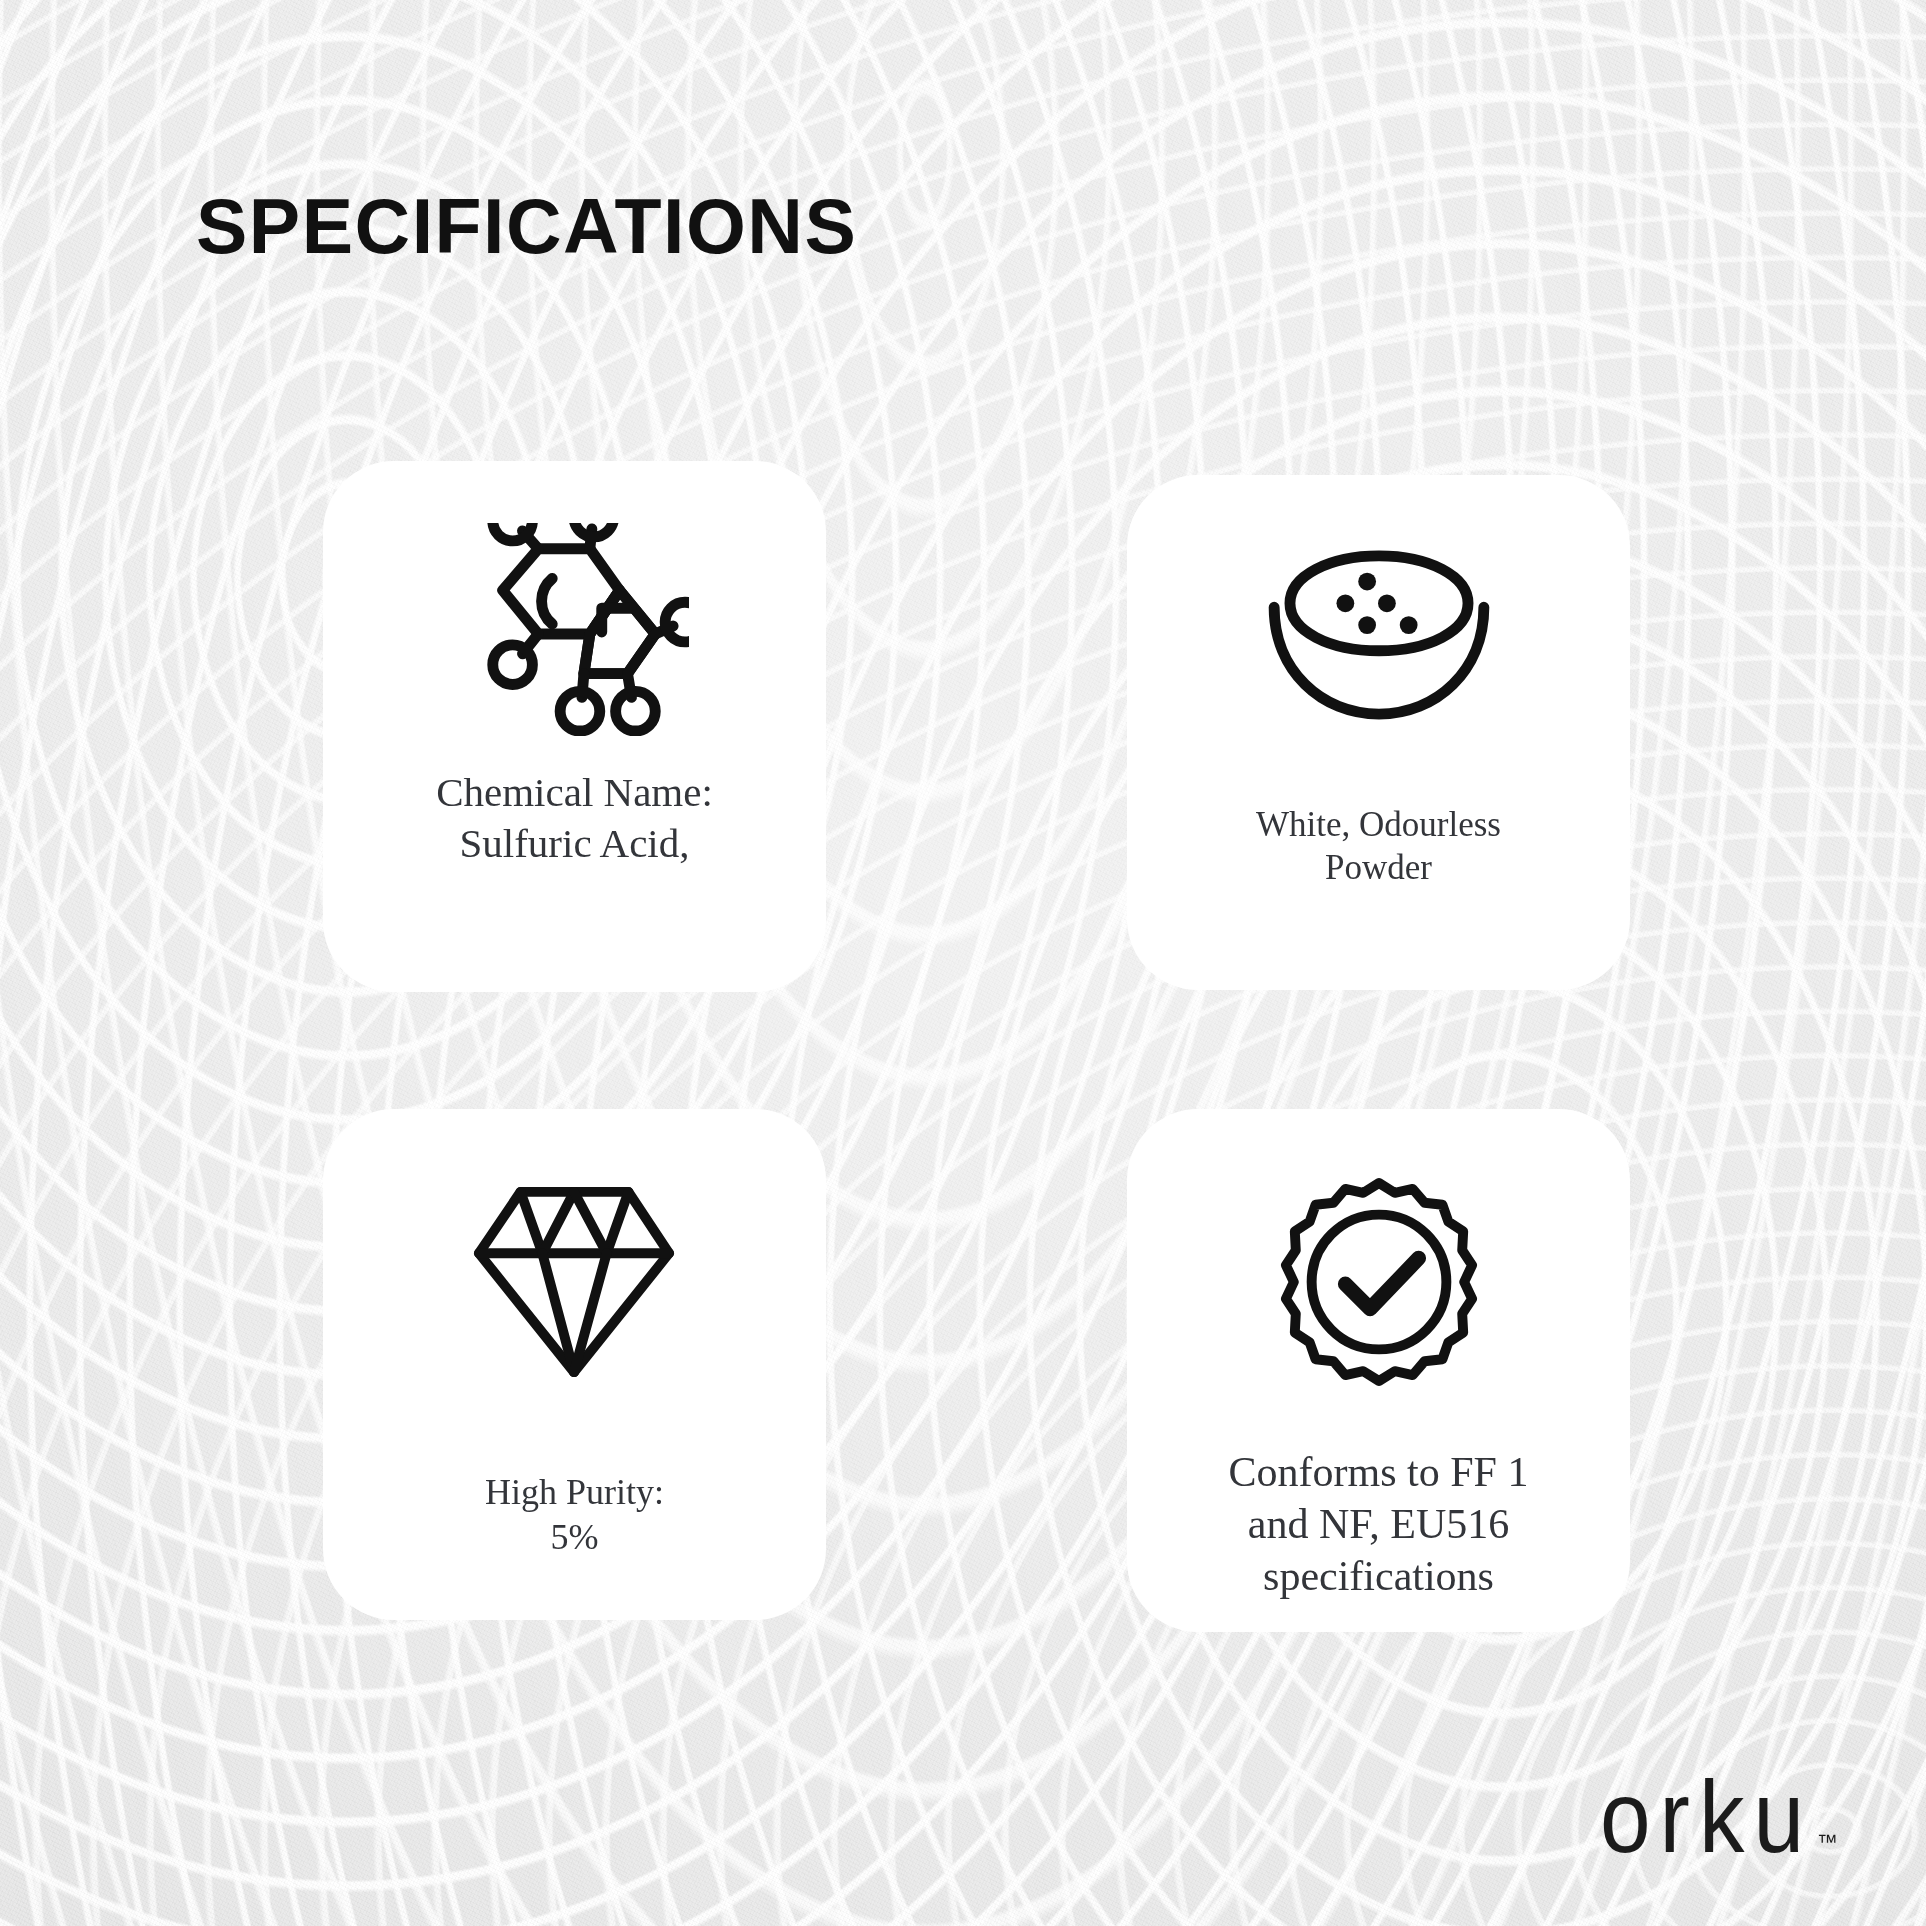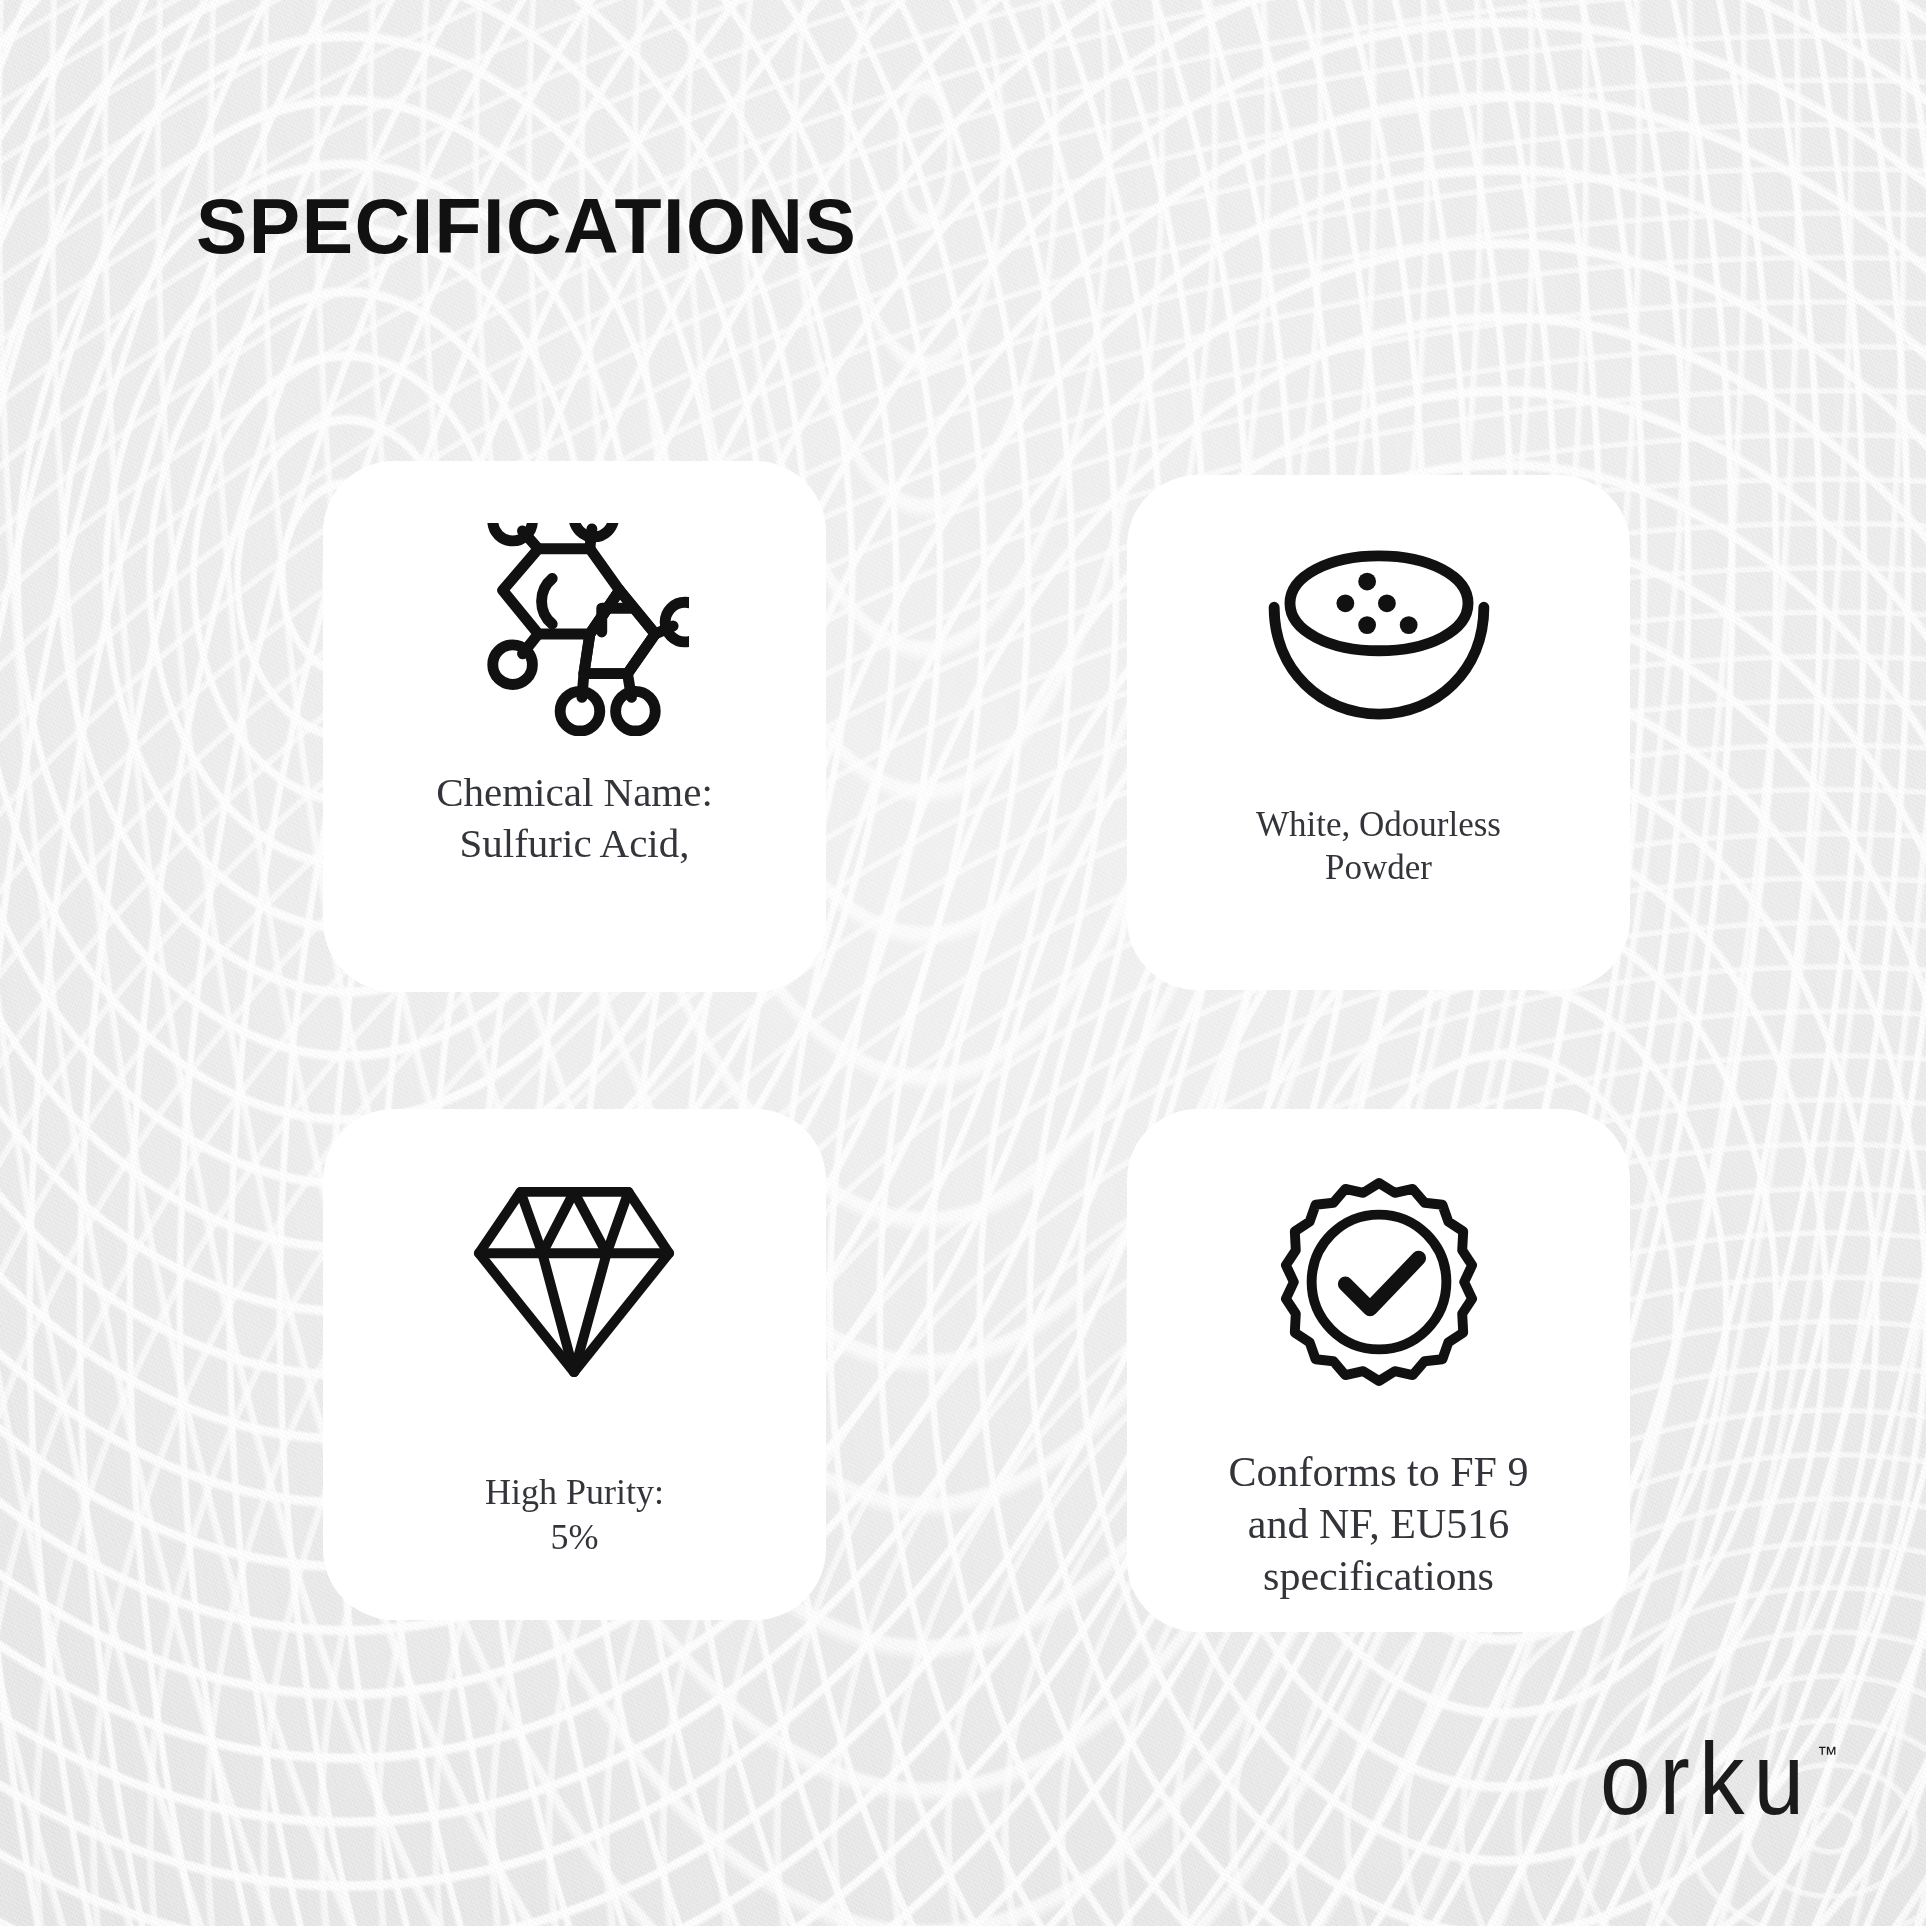--- a/index.html
+++ b/index.html
@@ -103,22 +103,22 @@
   }
   .card.c0 .card-text{ font-size:41px; margin-top:14px; }
   .card.c1 .card-text{ font-size:35px; margin-top:46px; }
   .card.c2 .card-text{ font-size:36px; margin-top:65px; }
   .card.c3 .card-text{ font-size:42px; margin-top:36px; }
   .card-text .ln{ display:block; white-space:nowrap; }
 
   
   #logo{
     position:absolute;
-    left:1600px;top:1742px;
-    display:flex;
+    left:1600px;top:1780px;
+    display:flex;align-items:flex-end;
   }
   #logo-word{
     font-family:"Liberation Sans", sans-serif;
     font-size:91px;
     font-weight:300;
     letter-spacing:9px;
     color:#1b1b1b;
     line-height:.92;
     transform:scaleY(1.12);
     transform-origin:bottom left;
@@ -224,21 +224,21 @@
                  L122 16 L140 12 L152 26 L170 28 L176 45 L191 55 L190 74 L200 89 L192 106
                  L200 123 L190 138 L191 157 L176 167 L170 184 L152 186 L140 200 L122 196
                  L106 206 L90 196 L72 200 L60 186 L42 184 L36 167 L21 157 L22 138 L12 123
                  L20 106 L12 89 L22 74 L21 55 L36 45 L42 28 L60 26 L72 12 L90 16 Z" fill="none"></path>
         <circle cx="106" cy="106" r="68" fill="none"></circle>
 
         <path d="M72 108 L97 133 L146 82" fill="none" stroke-width="15"></path>
       </svg>
     </div>
     <div class="card-text">
-      <span class="ln">Conforms to FF 9</span>
+      <span class="ln">Conforms to FF 1</span>
       <span class="ln">and NF, EU516</span>
       <span class="ln">specifications</span>
     </div>
   </div>
 
 </div>
 
 <div id="logo">
   <span id="logo-word">orku</span>
   <span id="logo-tm">™</span>

